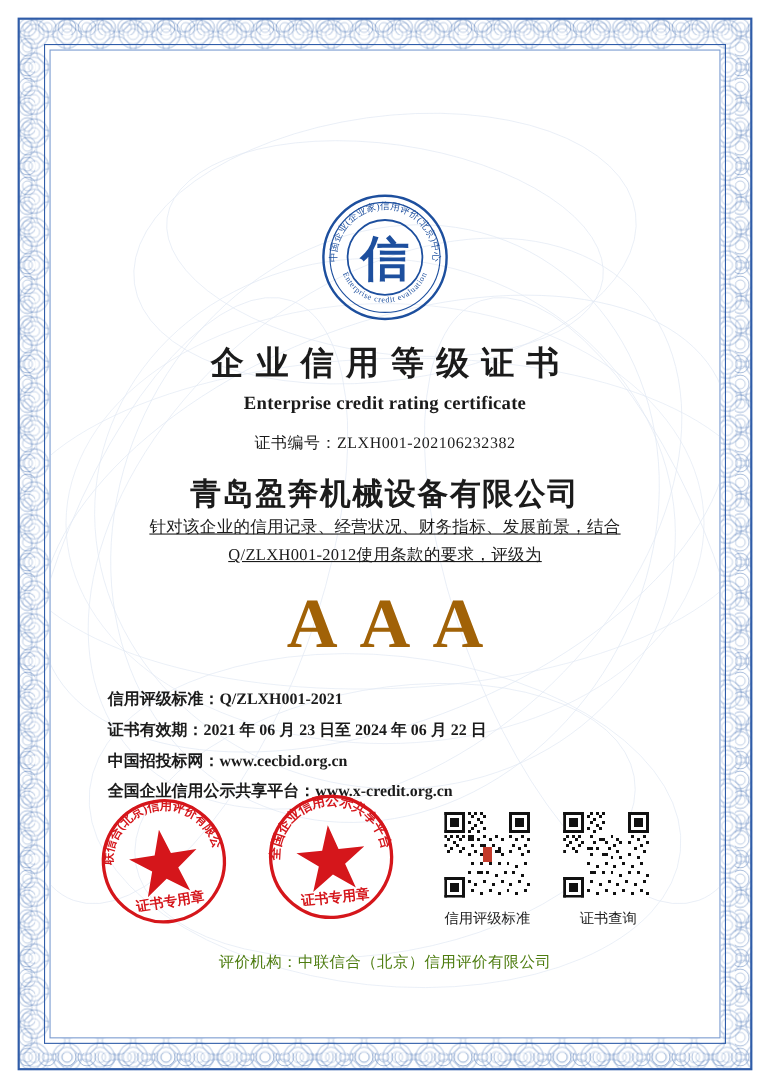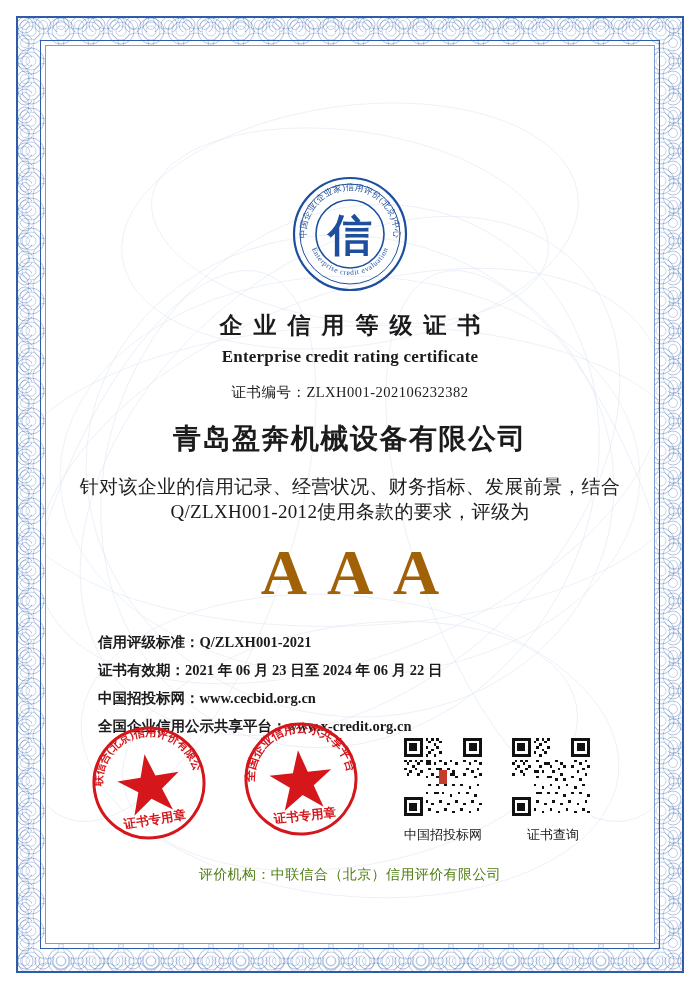--- a/index.html
+++ b/index.html
@@ -70,21 +70,21 @@
   .emblem {
     margin: 0 auto;
     padding-top: 130px;
     width: 116px;
     height: 116px;
     position: relative;
   }
 
   .title-cn {
     margin-top: 18px;
-    font-size: 23px;
+    font-size: 30px;
     font-weight: bold;
     letter-spacing: 11px;
     color: #1b1b1b;
     font-family: "Liberation Serif", serif;
     text-indent: 11px;
     text-align: center;
   }
   .title-en {
     margin-top: 6px;
     font-size: 17px;
@@ -101,25 +101,25 @@
     text-align: center;
   }
   .company {
     margin-top: 18px;
     font-size: 28px;
     font-weight: bold;
     color: #1b1b1b;
     letter-spacing: 1.5px;
   }
   .statement {
-    margin-top: 16px;
-    font-size: 19px;
+    font-size: 15px;
     line-height: 25px;
     color: #1b1b1b;
     letter-spacing: 0.3px;
+    text-decoration: underline;
   }
   .grade {
     margin-top: 12px;
     font-size: 64px;
     font-weight: bold;
     color: #a16207;
     letter-spacing: 20px;
     text-indent: 20px;
     font-family: "Liberation Serif", serif;
   }
@@ -501,20 +501,20 @@
             <rect x="11" y="27" width="1" height="1"></rect>
             <rect x="14" y="26" width="1" height="1"></rect>
           <rect x="17" y="27" width="1" height="1"></rect>
             <rect x="20" y="26" width="1" height="1"></rect>
             <rect x="23" y="27" width="1" height="1"></rect>
           <rect x="26" y="26" width="1" height="1"></rect>
             <rect x="28" y="27" width="1" height="1"></rect>
         </g>
       </svg>
 
-      <div class="qr-label l1">中国招投标网</div>
+      <div class="qr-label l1">信用评级标准</div>
       <div class="qr-label l2">证书查询</div>
     </div>
 
     <div class="issuer">评价机构：中联信合（北京）信用评价有限公司</div>
 
   </div>
 </div>
 
 </body></html>

